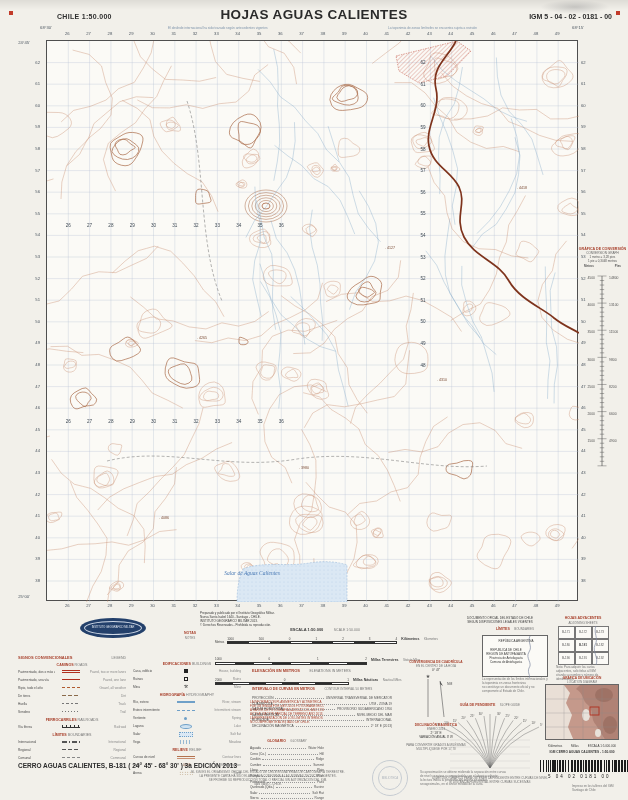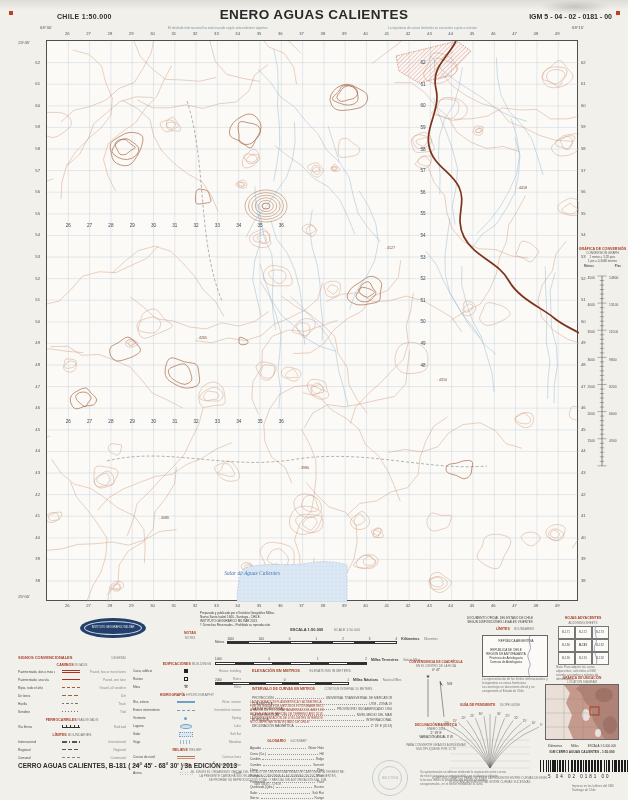--- a/index.html
+++ b/index.html
@@ -72,21 +72,21 @@
 </head>
 <body>
 
 <div class="sheet">
   <div class="shade"></div>
   <div class="smudge"></div>
   <div class="regmark" style="left:9px;top:11px;"></div>
   <div class="regmark" style="left:616px;top:11px;"></div>
 
   <div class="hdr-left">CHILE  1:50.000</div>
-  <div class="hdr-title">ENERO AGUAS CALIENTES</div>
+  <div class="hdr-title">HOJAS AGUAS CALIENTES</div>
   <div class="hdr-right">IGM 5 - 04 - 02 - 0181 - 00</div>
   <div class="edge-note" style="left:168px;top:26px;">El deslinde internacional ha sido trazado según antecedentes vigentes</div>
   <div class="edge-note" style="left:388px;top:26px;">La toponimia de zonas limítrofes se encuentra sujeta a revisión</div>
 
   <div class="mapframe">
     <svg id="mapsvg" width="532" height="561">
         <g stroke="#b7c3d3" stroke-width="0.35">
           <line x1="21.3" y1="0" x2="21.3" y2="561"></line>
           <line x1="42.6" y1="0" x2="42.6" y2="561"></line>
           <line x1="63.900000000000006" y1="0" x2="63.900000000000006" y2="561"></line>

